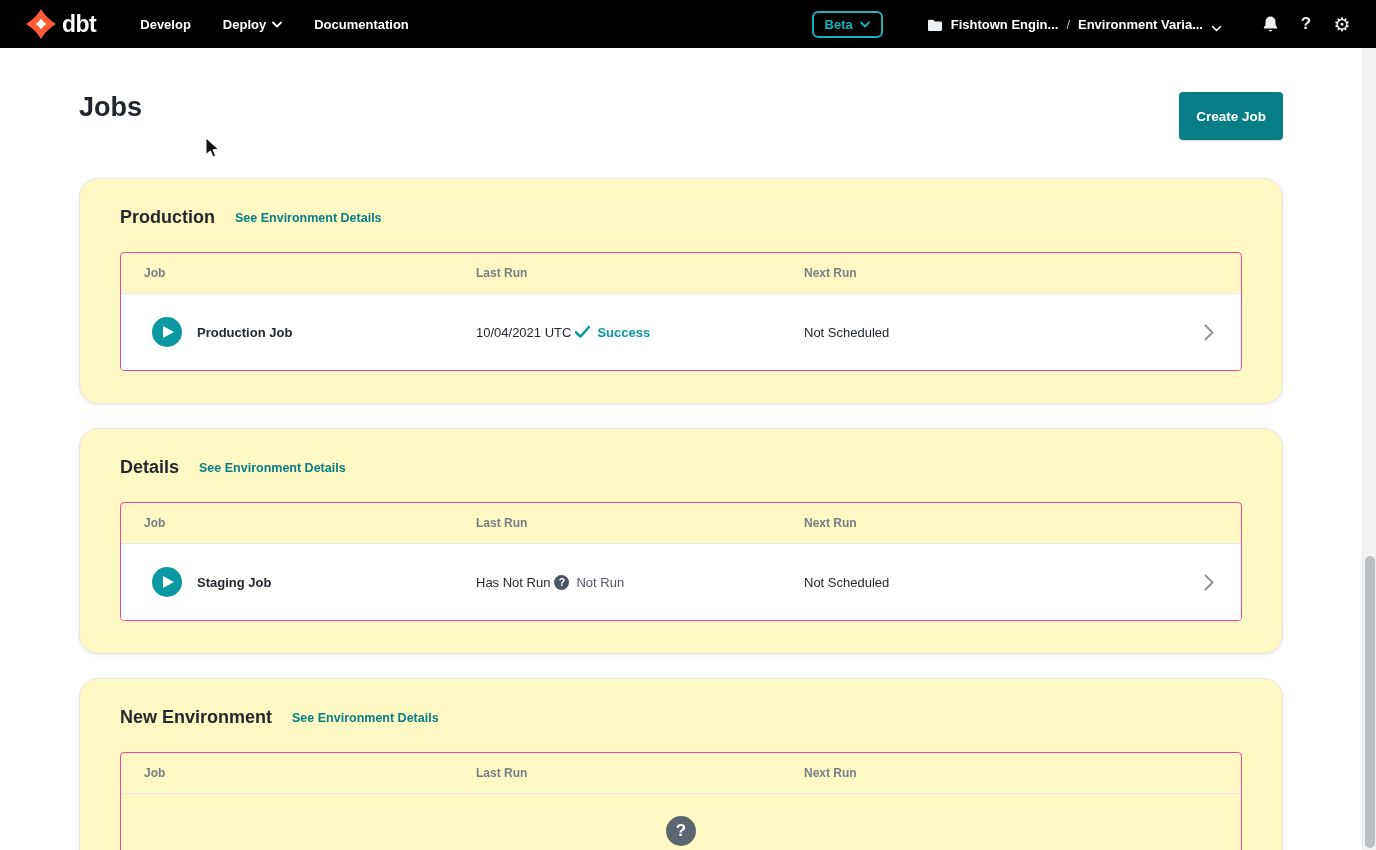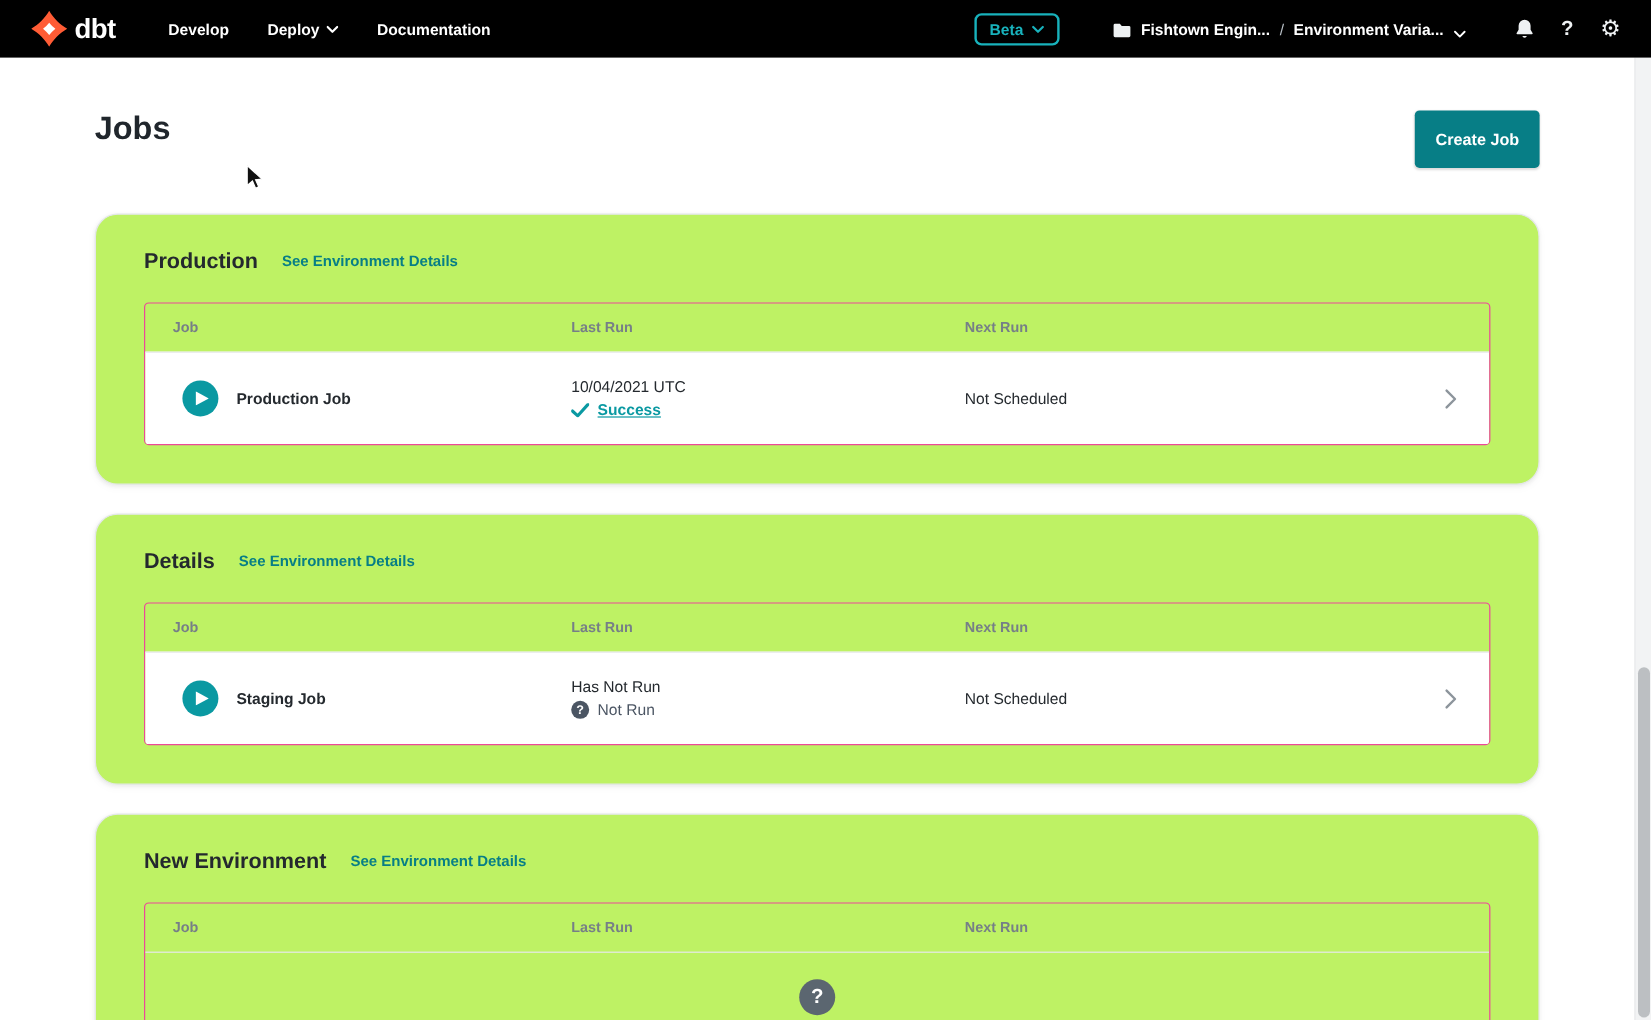--- a/index.html
+++ b/index.html
@@ -32,42 +32,42 @@
   .page { width:1362px; padding:44px 0 0 0; }
   .content { width:1204px; margin:0 auto; }
   .page-head { display:flex; justify-content:space-between; 
                margin-bottom:38px; }
   .page-title { font-size:27px; font-weight:700; color:#20262c; }
   .create-btn { background:#077e86; color:#fff; border:none; border-radius:4px;
                 height:48px; padding:0 17px; font-size:13.5px; font-weight:600;
                 font-family:"Liberation Sans", sans-serif; cursor:pointer;
                 box-shadow:0 1px 2px rgba(0,0,0,.15); }
 
-  .env-card { background:#bef264; border:1px solid #e4e7e9; border-radius:19px;
+  .env-card { background:#fef9c3; border:1px solid #e4e7e9; border-radius:19px;
               box-shadow:0 1px 3px rgba(0,0,0,.05), 0 2px 8px rgba(0,0,0,.03);
               padding:28px 40px 32px; margin-bottom:24px; }
   .env-head { display:flex; align-items:center; gap:20px; margin-bottom:24px; }
   .env-name { font-size:18px; font-weight:700; color:#24292e; }
   .env-link { font-size:12.5px; font-weight:700; color:#077e86; cursor:pointer;
               text-decoration:none; }
 
   .jobs-table { border:1px solid #ec4899; border-radius:4px; overflow:hidden; }
   .t-head, .t-row { display:grid; grid-template-columns:355px 328px 1fr 64px;
                     align-items:center; }
   .t-head { height:40px; color:#767f87; font-size:12px; font-weight:600; }
   .t-head .th:first-child { padding-left:23px; }
   .t-row { min-height:77px; border-top:1px solid #e6e9ea; background:#fff; cursor:pointer; }
   .cell-job { display:flex; align-items:center; gap:15px; padding-left:31px; }
   .play-btn { width:30px; height:30px; border-radius:50%; background:#0a99a2; flex:none;
               display:flex; align-items:center; justify-content:center; cursor:pointer; }
   .job-name { font-size:13px; font-weight:700; color:#24292e; }
-  .cell-lastrun { display:flex; flex-direction:column; gap:4px; }
+  .cell-lastrun { display:flex; flex-direction:row; gap:4px; }
   .lr-date { font-size:13px; color:#24292e; }
   .lr-status { display:flex; align-items:center; gap:7px; font-size:13px; }
-  .status-success { color:#0a99a2; font-weight:600;text-decoration:underline; }
+  .status-success { color:#0a99a2; font-weight:600; }
   .status-notrun { color:#4b5563; }
   .qmark { width:15px; height:15px; border-radius:50%; background:#4b5563; color:#fff;
            font-size:10.5px; font-weight:700; display:flex; align-items:center;
            justify-content:center; flex:none; }
   .qmark.big { width:30px; height:30px; font-size:17px; background:#5b6670; }
   .cell-next { font-size:13px; color:#24292e; }
   .cell-chev { display:flex; justify-content:center; color:#8d959c; }
   .empty-state { border-top:1px solid #e6e9ea; display:flex; justify-content:center;
                  padding:22px 0 60px; }
 

